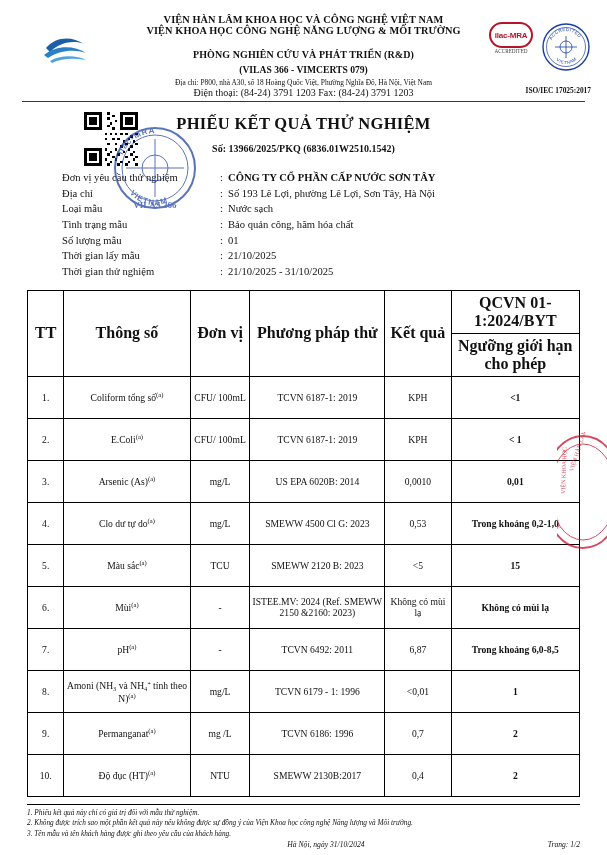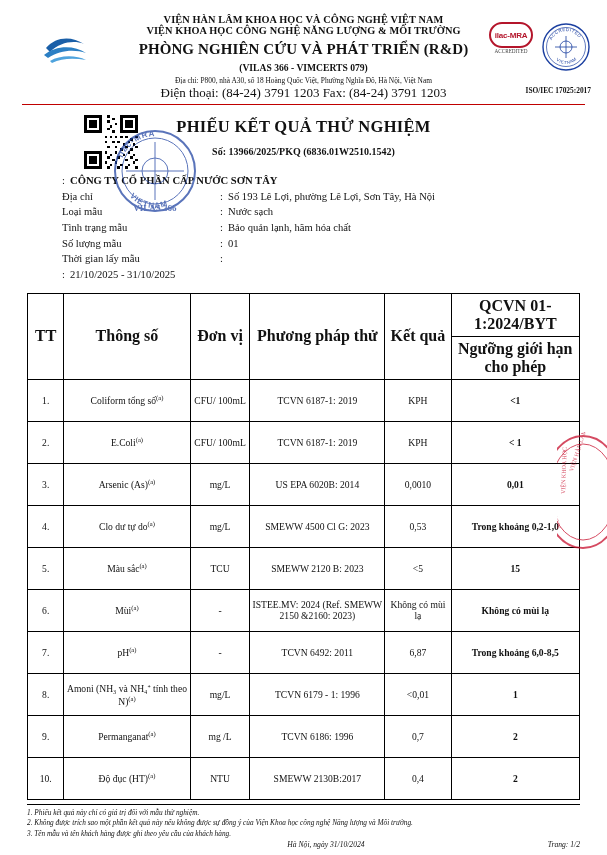--- a/index.html
+++ b/index.html
@@ -13,24 +13,24 @@
     position: relative;
     overflow: hidden;
   }
   .page { position: relative; width: 607px; height: 855px; padding: 0; }
 
   
   .header { position: relative; padding: 14px 12px 2px 12px; }
   .header-center { text-align: center; }
   .org-line1 { font-size: 10.3px; font-weight: bold; letter-spacing: .1px; }
   .org-line2 { font-size: 10.3px; font-weight: bold; letter-spacing: .1px; }
-  .org-line3 { font-size: 15px; font-weight: bold; letter-spacing: .1px; margin-top: 5px;}
+  .org-line3 { font-size: 10px; font-weight: bold; letter-spacing: .1px; margin-top: 13px;}
   .org-line4 { font-size: 9.6px; font-weight: bold; margin-top: 4px; }
   .addr { font-size: 7.4px; margin-top: 3px; }
-  .addr2 { font-size: 13px; }
+  .addr2 { font-size: 10px; }
 
   
   .logo-left {
     position: absolute; left: 40px; top: 26px; width: 72px; height: 40px;
   }
   .logo-left svg { width: 72px; height: 40px; }
 
   
   .logo-right { position: absolute; right: 16px; top: 22px; display:flex; gap:8px; align-items:flex-start;}
   .ilac { width: 44px; }
@@ -259,48 +259,51 @@
         </g>
       </svg>
     </div>
 
     <div class="doc-title">PHIẾU KẾT QUẢ THỬ NGHIỆM</div>
     <div class="doc-number">Số: 13966/2025/PKQ (6836.01W2510.1542)</div>
   </div>
 
   <div class="info">
     <div class="info-row">
+      <div class="info-label">Đơn vị yêu cầu thử nghiệm</div>
       <div class="info-sep">:</div>
       <div class="info-value bold">CÔNG TY CỔ PHẦN CẤP NƯỚC SƠN TÂY</div>
     </div>
     <div class="info-row">
       <div class="info-label">Địa chỉ</div>
       <div class="info-sep">:</div>
       <div class="info-value">Số 193 Lê Lợi, phường Lê Lợi, Sơn Tây, Hà Nội</div>
     </div>
     <div class="info-row">
       <div class="info-label">Loại mẫu</div>
       <div class="info-sep">:</div>
       <div class="info-value">Nước sạch</div>
     </div>
     <div class="info-row">
       <div class="info-label">Tình trạng mẫu</div>
       <div class="info-sep">:</div>
-      <div class="info-value">Bảo quản lạnh, hãm hóa chất</div>
+      <div class="info-value">Bảo quản công, hãm hóa chất</div>
     </div>
     <div class="info-row">
       <div class="info-label">Số lượng mẫu</div>
       <div class="info-sep">:</div>
       <div class="info-value">01</div>
     </div>
     <div class="info-row">
       <div class="info-label">Thời gian lấy mẫu</div>
       <div class="info-sep">:</div>
-    </div>
-    <div class="info-row">
+      <div class="info-value">21/10/2025</div>
+    </div>
+    <div class="info-row">
+      <div class="info-label">Thời gian thử nghiệm</div>
       <div class="info-sep">:</div>
       <div class="info-value">21/10/2025 - 31/10/2025</div>
     </div>
   </div>
 
   <table class="results">
     <thead>
       <tr>
         <th class="th-tt" rowspan="2">TT</th>
         <th class="th-param" rowspan="2">Thông số</th>

